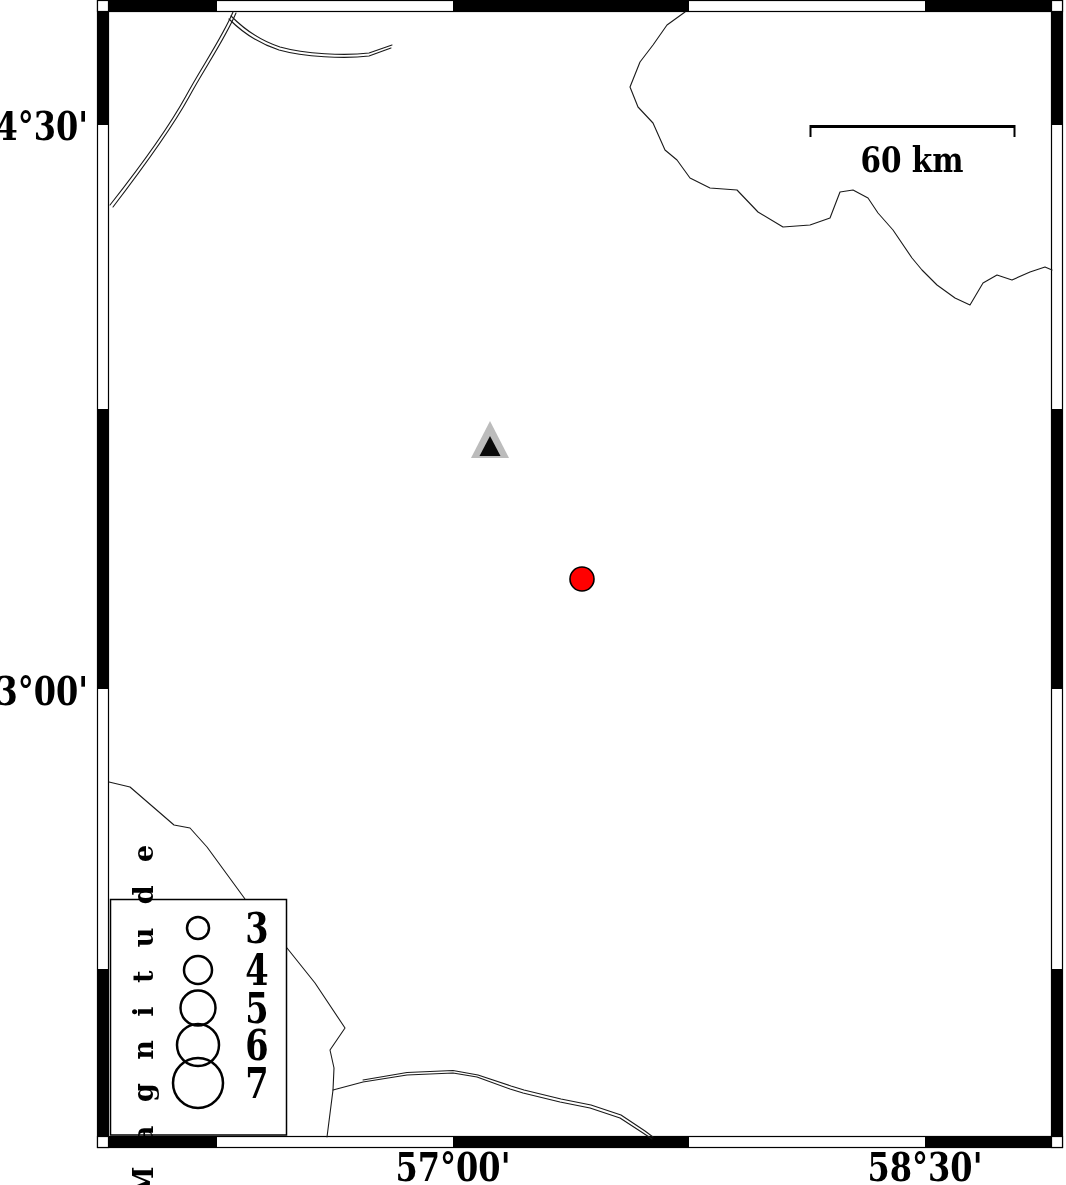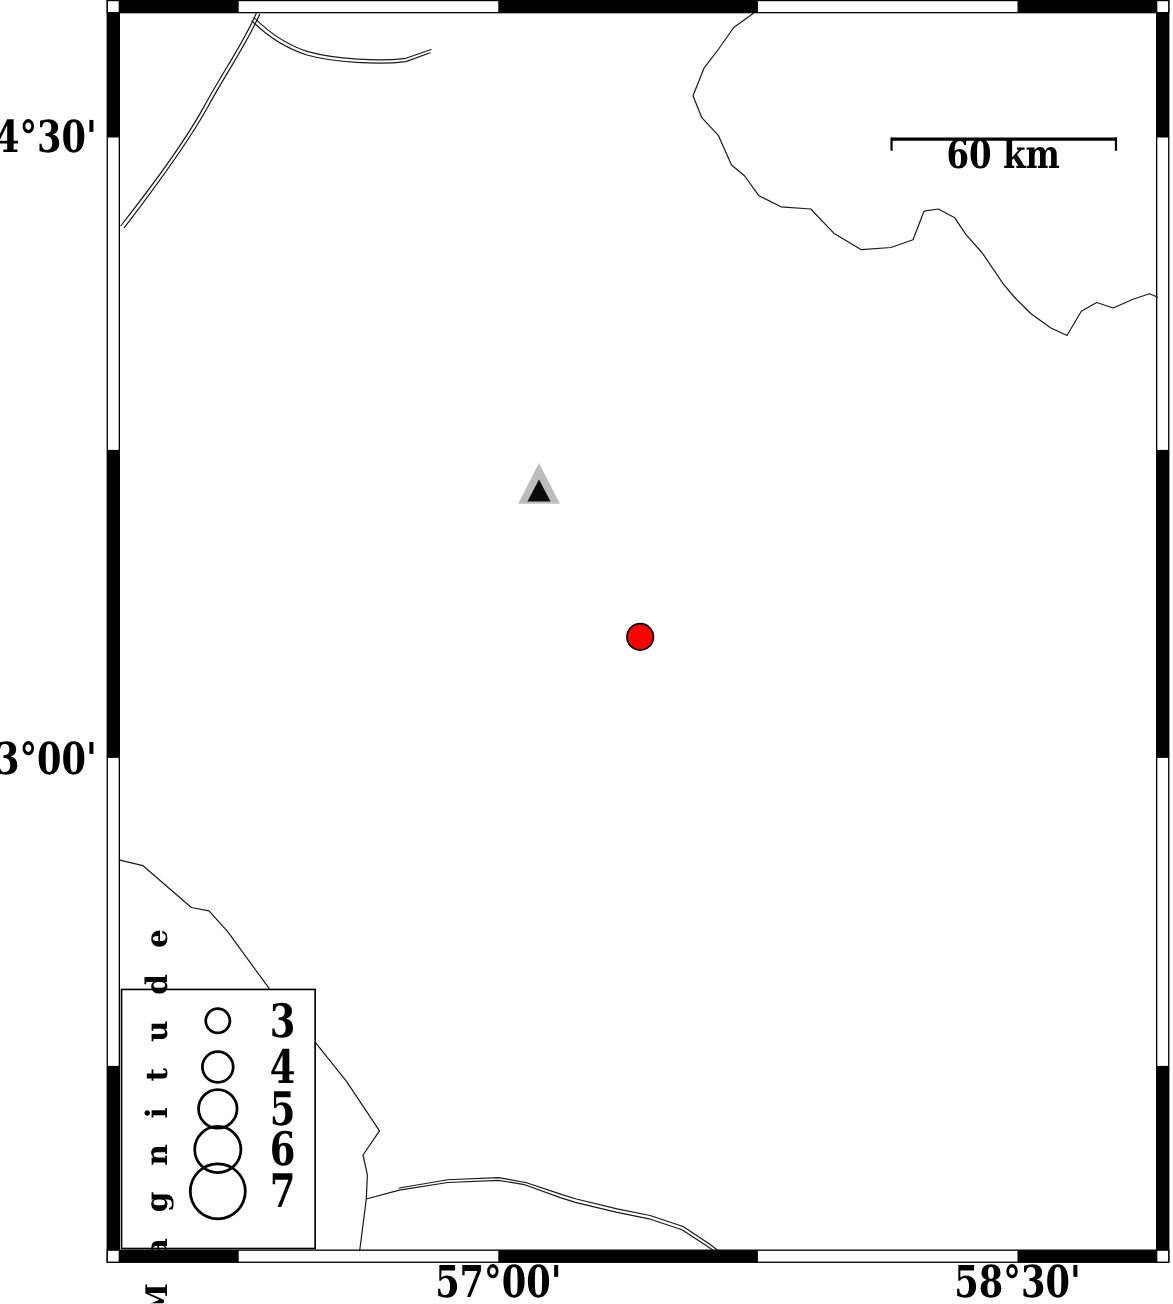--- a/index.html
+++ b/index.html
@@ -118,21 +118,21 @@
     <span class="inner">33°00'</span>
   </div>
 
   <div class="lbl axis-lon" style="left:453px;top:1166px;">
     <span class="inner">57°00'</span>
   </div>
   <div class="lbl axis-lon" style="left:925px;top:1166px;">
     <span class="inner">58°30'</span>
   </div>
 
-  <div class="lbl scale-label" style="left:912px;top:141px;">
+  <div class="lbl scale-label" style="left:912px;top:159px;">
     <span class="inner">60 km</span>
   </div>
 
   <div class="lbl legend-title" style="left:143px;top:1017px;">M a g n i t u d e</div>
 
   <div class="lbl legend-num" style="left:257px;top:928px;">
     <span class="inner">3</span>
   </div>
   <div class="lbl legend-num" style="left:257px;top:970px;">
     <span class="inner">4</span>

